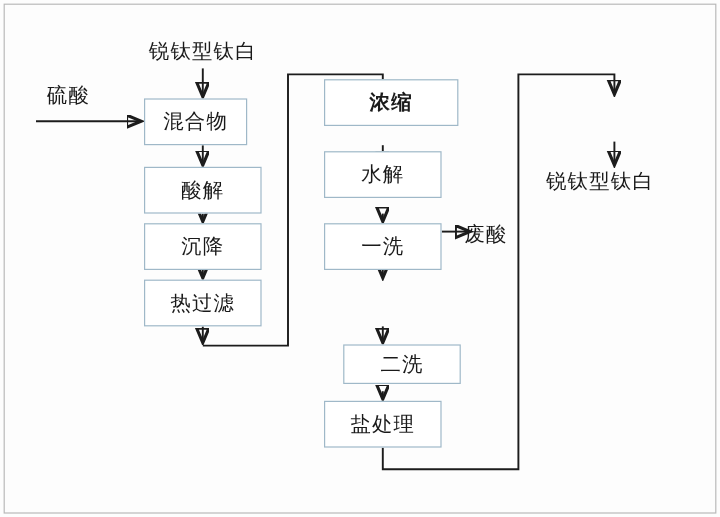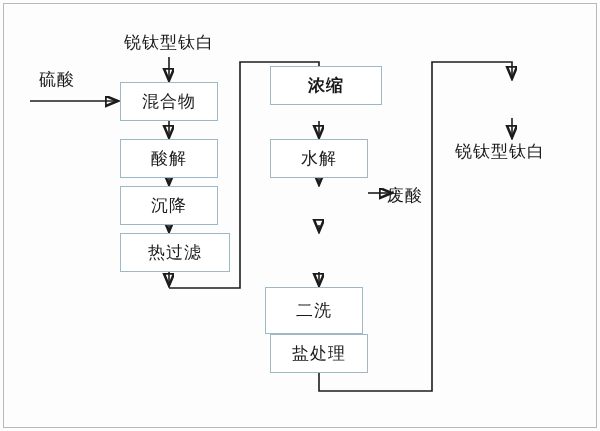--- a/index.html
+++ b/index.html
@@ -106,24 +106,25 @@
   </svg>
 
   <div class="free-label big" style="left:124px; top:31px;">锐钛型钛白</div>
 
   <div class="free-label big" style="left:39px; top:68px;">硫酸</div>
 
   <div class="free-label big" style="left:387px; top:184px;">废酸</div>
 
   <div class="free-label big" style="left:455px; top:140px;">锐钛型钛白</div>
 
-  <div class="node" style="left:120px; top:82px; width:98px; height:39px;">混合物</div>
+  <div class="node" style="left:120px; top:82px; width:86px; height:39px;">混合物</div>
   <div class="node" style="left:120px; top:139px; width:98px; height:39px;">酸解</div>
   <div class="node" style="left:120px; top:186px; width:98px; height:39px;">沉降</div>
-  <div class="node" style="left:120px; top:233px; width:110px; height:39px;">热过滤</div>
+  <div class="node" style="left:120px; top:233px; width:98px; height:39px;">热过滤</div>
 
   <div class="node" style="left:270px; top:66px; width:112px; height:39px;font-weight:bold;">浓缩</div>
-  <div class="node" style="left:270px; top:139px; width:98px; height:39px;">水解</div>
-  <div class="node" style="left:265px; top:287px; width:98px; height:47px;">二洗</div>
+  <div class="node" style="left:270px; top:126px; width:98px; height:39px;">水解</div>
+  <div class="node" style="left:270px; top:186px; width:98px; height:39px;">一洗</div>
+  <div class="node" style="left:286px; top:287px; width:98px; height:33px;">二洗</div>
   <div class="node" style="left:270px; top:334px; width:98px; height:39px;">盐处理</div>
 
 
 </div>
 
 </body></html>

